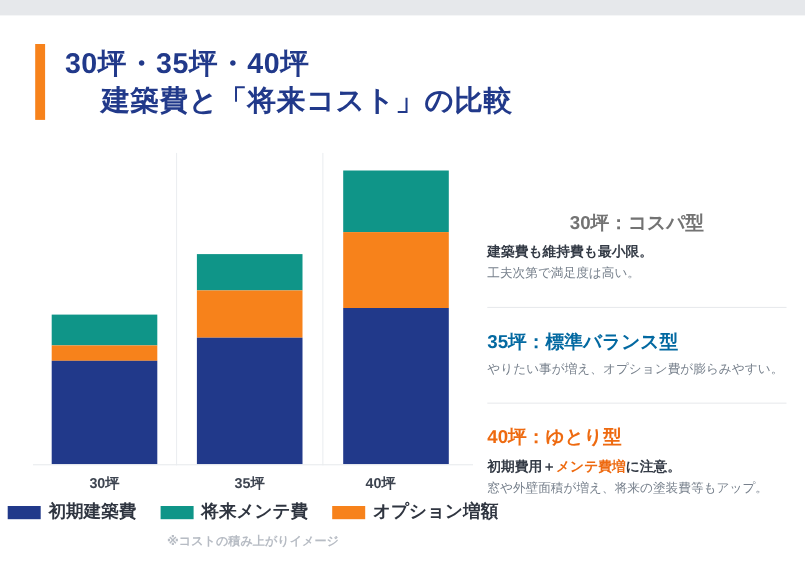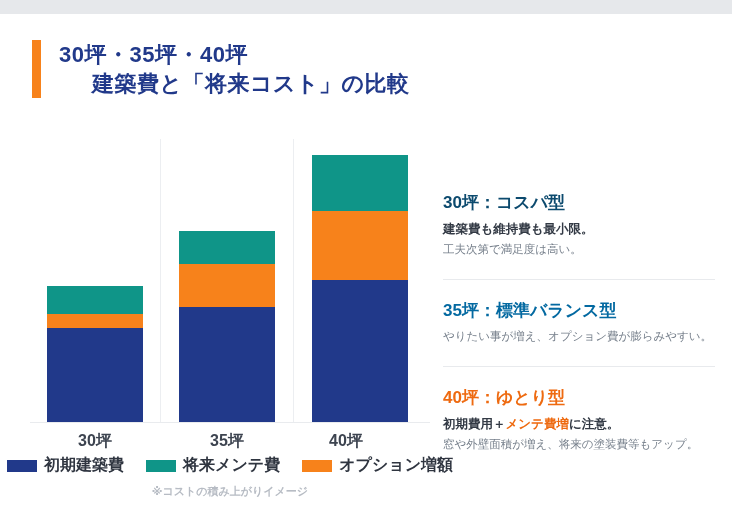--- a/index.html
+++ b/index.html
@@ -41,21 +41,21 @@
     background: #F7821B;
     flex: 0 0 9px;
     margin-right: 18px;
   }
   .title-lines {
     display: flex;
     flex-direction: column;
     justify-content: center;
   }
   .title-line {
-    font-size: 22px;
+    font-size: 26px;
     font-weight: bold;
     color: #21398A;
     line-height: 1.32;
     letter-spacing: 0.5px;
     white-space: nowrap;
   }
 
   
   .chart {
     position: absolute;
@@ -110,21 +110,21 @@
     position: absolute;
     left: 0;
     top: 292px;
     width: 400px;
     height: 22px;
   }
   .xlabel {
     position: absolute;
     width: 96px;
     text-align: center;
-    font-size: 16px;
+    font-size: 13px;
     font-weight: bold;
     color: #3d4450;
     top: 0;
   }
   .xlabel.x1 { left: 17px; }
   .xlabel.x2 { left: 149px; }
   .xlabel.x3 { left: 268px; }
 
   
   .legend {
@@ -180,21 +180,21 @@
     height: 1px;
     background: #e8eaed;
   }
   .block-heading {
     font-size: 17px;
     font-weight: bold;
     line-height: 1.3;
     margin: 0 0 6px 0;
     white-space: nowrap;
   }
-  .heading-cospa  { color: #0c4a6e; }
+  .heading-cospa  { color: #737373; text-align: center; }
   .heading-std    { color: #0369a1; }
   .heading-yutori { color: #EE6A10; }
 
   .block-sub {
     font-size: 12.5px;
     font-weight: bold;
     color: #333a45;
     line-height: 1.45;
     margin: 0 0 3px 0;
     white-space: nowrap;

